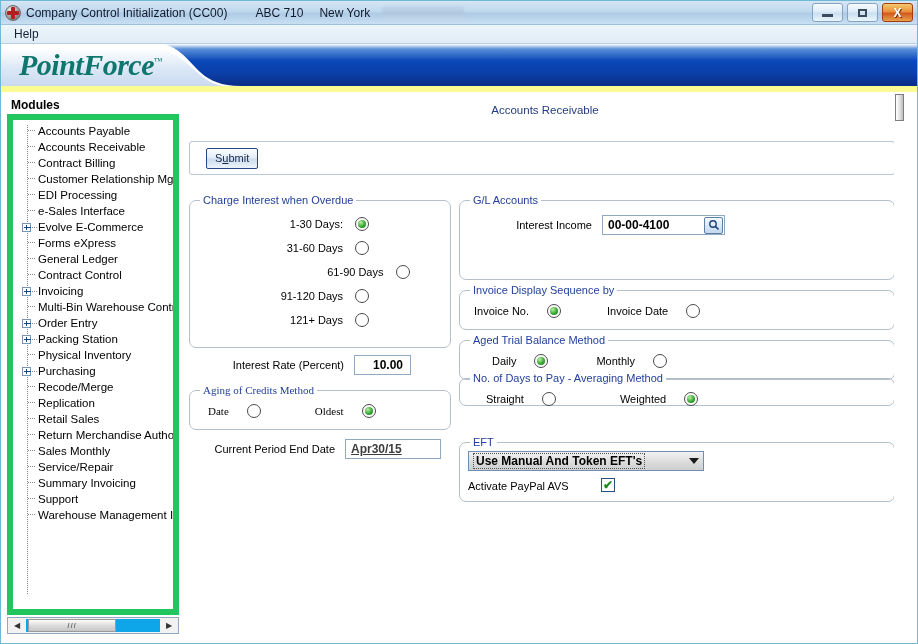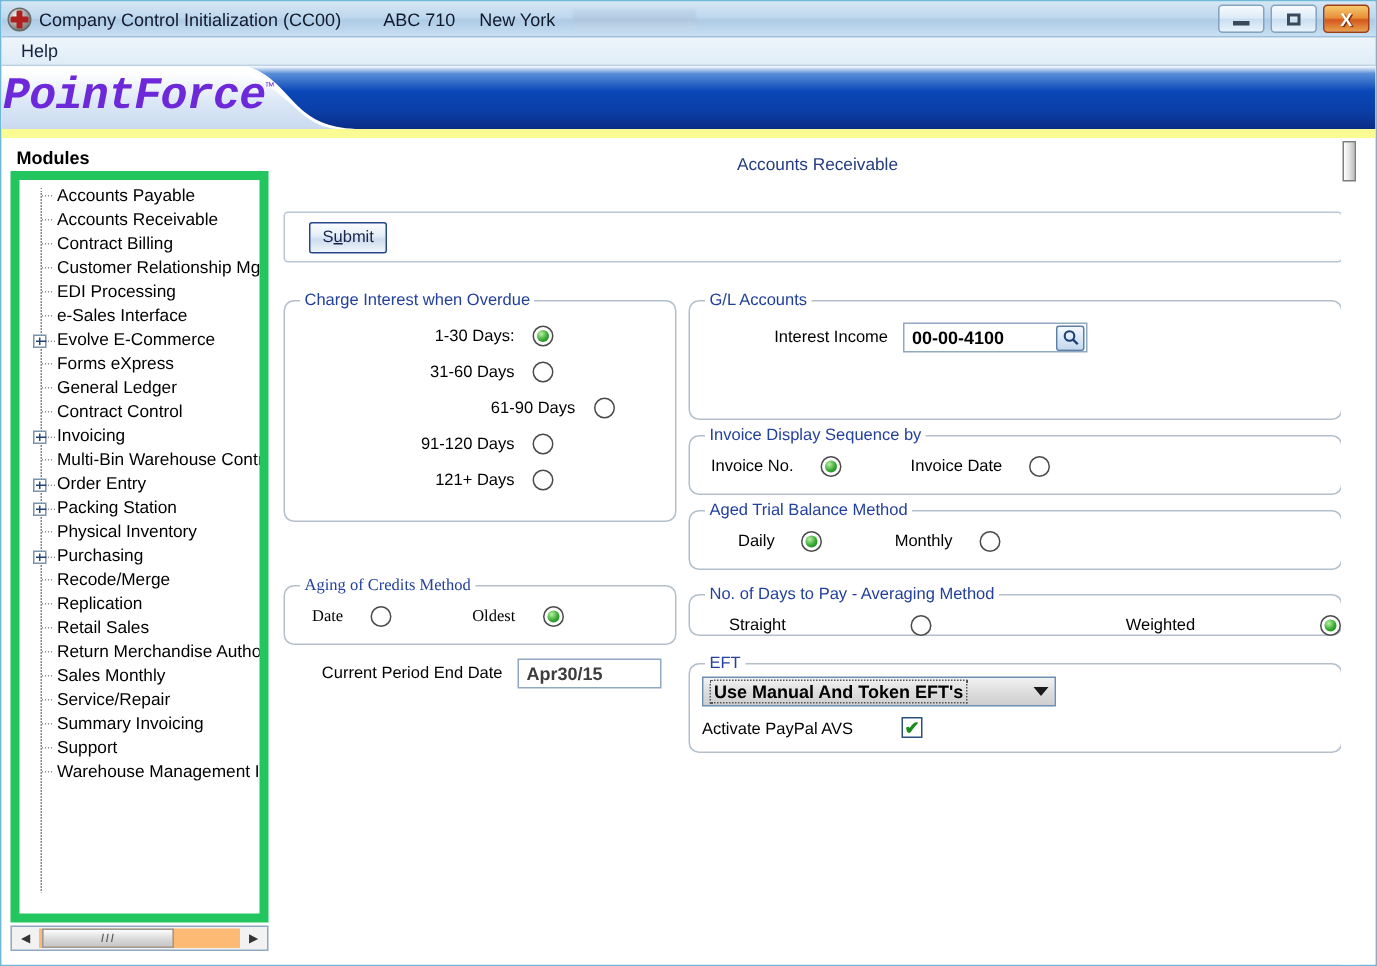--- a/index.html
+++ b/index.html
@@ -105,26 +105,26 @@
     position: relative;
     height: 48px;
     background: #ffffff;
     overflow: hidden;
   }
   .banner-blue {
     position: absolute; left: 0; top: 0; width: 918px; height: 42px;
   }
   .banner-logo {
     position: absolute;
-    left: 1px; top: 4px;
-    font-family: Liberation Mono, monospace;
+    left: 18px; top: 4px;
+    font-family: Liberation Serif, serif;
     font-style: italic;
     font-weight: bold;
     font-size: 30px;
-    color: #6d28d9;
+    color: #0f766e;
     letter-spacing: -0.5px;
     z-index: 4;
   }
   .banner-tm {
     font-size: 9px; vertical-align: super; font-style: normal; font-weight: normal;
   }
   .banner-yellow {
     position: absolute; left: 0; top: 42px; width: 918px; height: 6px;
     background: #fbfb93;
   }
@@ -206,21 +206,21 @@
     background: #f2f2f2;
     display: flex; align-items: center;
     position: relative;
   }
   .hs-arrow {
     width: 14px; height: 13px; margin: 0 2px;
     display: flex; align-items: center; justify-content: center;
     color: #333; font-size: 8px;
   }
   .hs-track {
-    flex: 1; height: 13px; position: relative; background: #fdba74; font-style: italic;
+    flex: 1; height: 13px; position: relative; background: #0ea5e9; font-style: italic;
   }
   .hs-thumb {
     position: absolute; left: 2px; top: 0;
     width: 88px; height: 13px;
     background: linear-gradient(to bottom,#fdfdfd,#dcdcdc 50%,#c6c6c6);
     border: 1px solid #9a9a9a;
     display: flex; align-items: center; justify-content: center;
   }
   .hs-grip { font-size: 8px; color: #555; letter-spacing: 1px; }
 
@@ -617,33 +617,37 @@
             <div style="height: 24px; display: flex; align-items: center;">
               <span class="lbl" style="width: 165px; text-align: right; padding-right: 12px;">91-120 Days</span>
               <span class="radio"></span>
             </div>
             <div style="height: 24px; display: flex; align-items: center;">
               <span class="lbl" style="width: 165px; text-align: right; padding-right: 12px;">121+ Days</span>
               <span class="radio"></span>
             </div>
           </div>
       </div>
+      <div style="position:absolute; left:6px; top:262px; width:262px; height:22px; display:flex; align-items:center;">
+        <div class="lbl" style="width:165px; text-align:right; padding-right:10px;">Interest Rate (Percent)</div>
+        <div class="field num" style="width:57px;">10.00</div>
+      </div>
 
       <div class="gbox" style="left:6px; top:298px; width:262px; height:40px;font-family:Liberation Serif, serif;">
         <div class="gtitle">Aging of Credits Method</div>
         <div style="display:flex; align-items:center; height:40px; padding-left:18px;">
           <span class="lbl">Date</span>
           <span class="radio" id="aging-r0" style="margin-left:18px;"></span>
           <span class="lbl" style="margin-left:54px;">Oldest</span>
           <span class="radio on" id="aging-r1" style="margin-left:18px;"></span>
         </div>
       </div>
       <div style="position:absolute; left:6px; top:346px; width:262px; height:22px; display:flex; align-items:center;">
         <div class="lbl" style="width:156px; text-align:right; padding-right:10px;">Current Period End Date</div>
-        <div class="field plain" style="width:96px;">Apr30/15</div>
+        <div class="field plain" style="width:96px;text-decoration:underline;">Apr30/15</div>
       </div>
 
       <div class="gbox" style="left:276px; top:108px; width:436px; height:80px;">
         <div class="gtitle">G/L Accounts</div>
         <div style="display:flex; align-items:center; padding-top:14px; padding-left:12px;">
           <span class="lbl" style="width:130px; text-align:right; padding-right:10px;">Interest Income</span>
           <span class="field" style="width:123px; padding-left:5px;">
             <span>00-00-4100</span>
             <span class="lookup-btn">
               <svg width="12" height="12" viewBox="0 0 12 12">
@@ -668,23 +672,23 @@
       <div class="gbox" style="left:276px; top:248px; width:436px; height:40px;">
         <div class="gtitle">Aged Trial Balance Method</div>
         <div style="display:flex; align-items:center; height:40px; padding-left:32px;">
           <span class="lbl">Daily</span>
           <span class="radio on" style="margin-left:18px;"></span>
           <span class="lbl" style="margin-left:48px;">Monthly</span>
           <span class="radio" style="margin-left:18px;"></span>
         </div>
       </div>
 
-      <div class="gbox" style="left:276px; top:304px; width:436px; height:28px;">
+      <div class="gbox" style="left:276px; top:286px; width:436px; height:28px;">
         <div class="gtitle">No. of Days to Pay  - Averaging Method</div>
-        <div style="display:flex; align-items:center; height:40px; padding-left:26px;justify-content:space-between;">
+        <div style="display:flex; align-items:center; height:40px; padding-left:26px;">
           <span class="lbl">Straight</span>
           <span class="radio" style="margin-left:18px;"></span>
           <span class="lbl" style="margin-left:64px;">Weighted</span>
           <span class="radio on" style="margin-left:18px;"></span>
         </div>
       </div>
 
       <div class="gbox" style="left:276px; top:350px; width:436px; height:60px;">
         <div class="gtitle">EFT</div>
         <div class="combo" style="margin:8px 0 0 8px; width:236px;">

